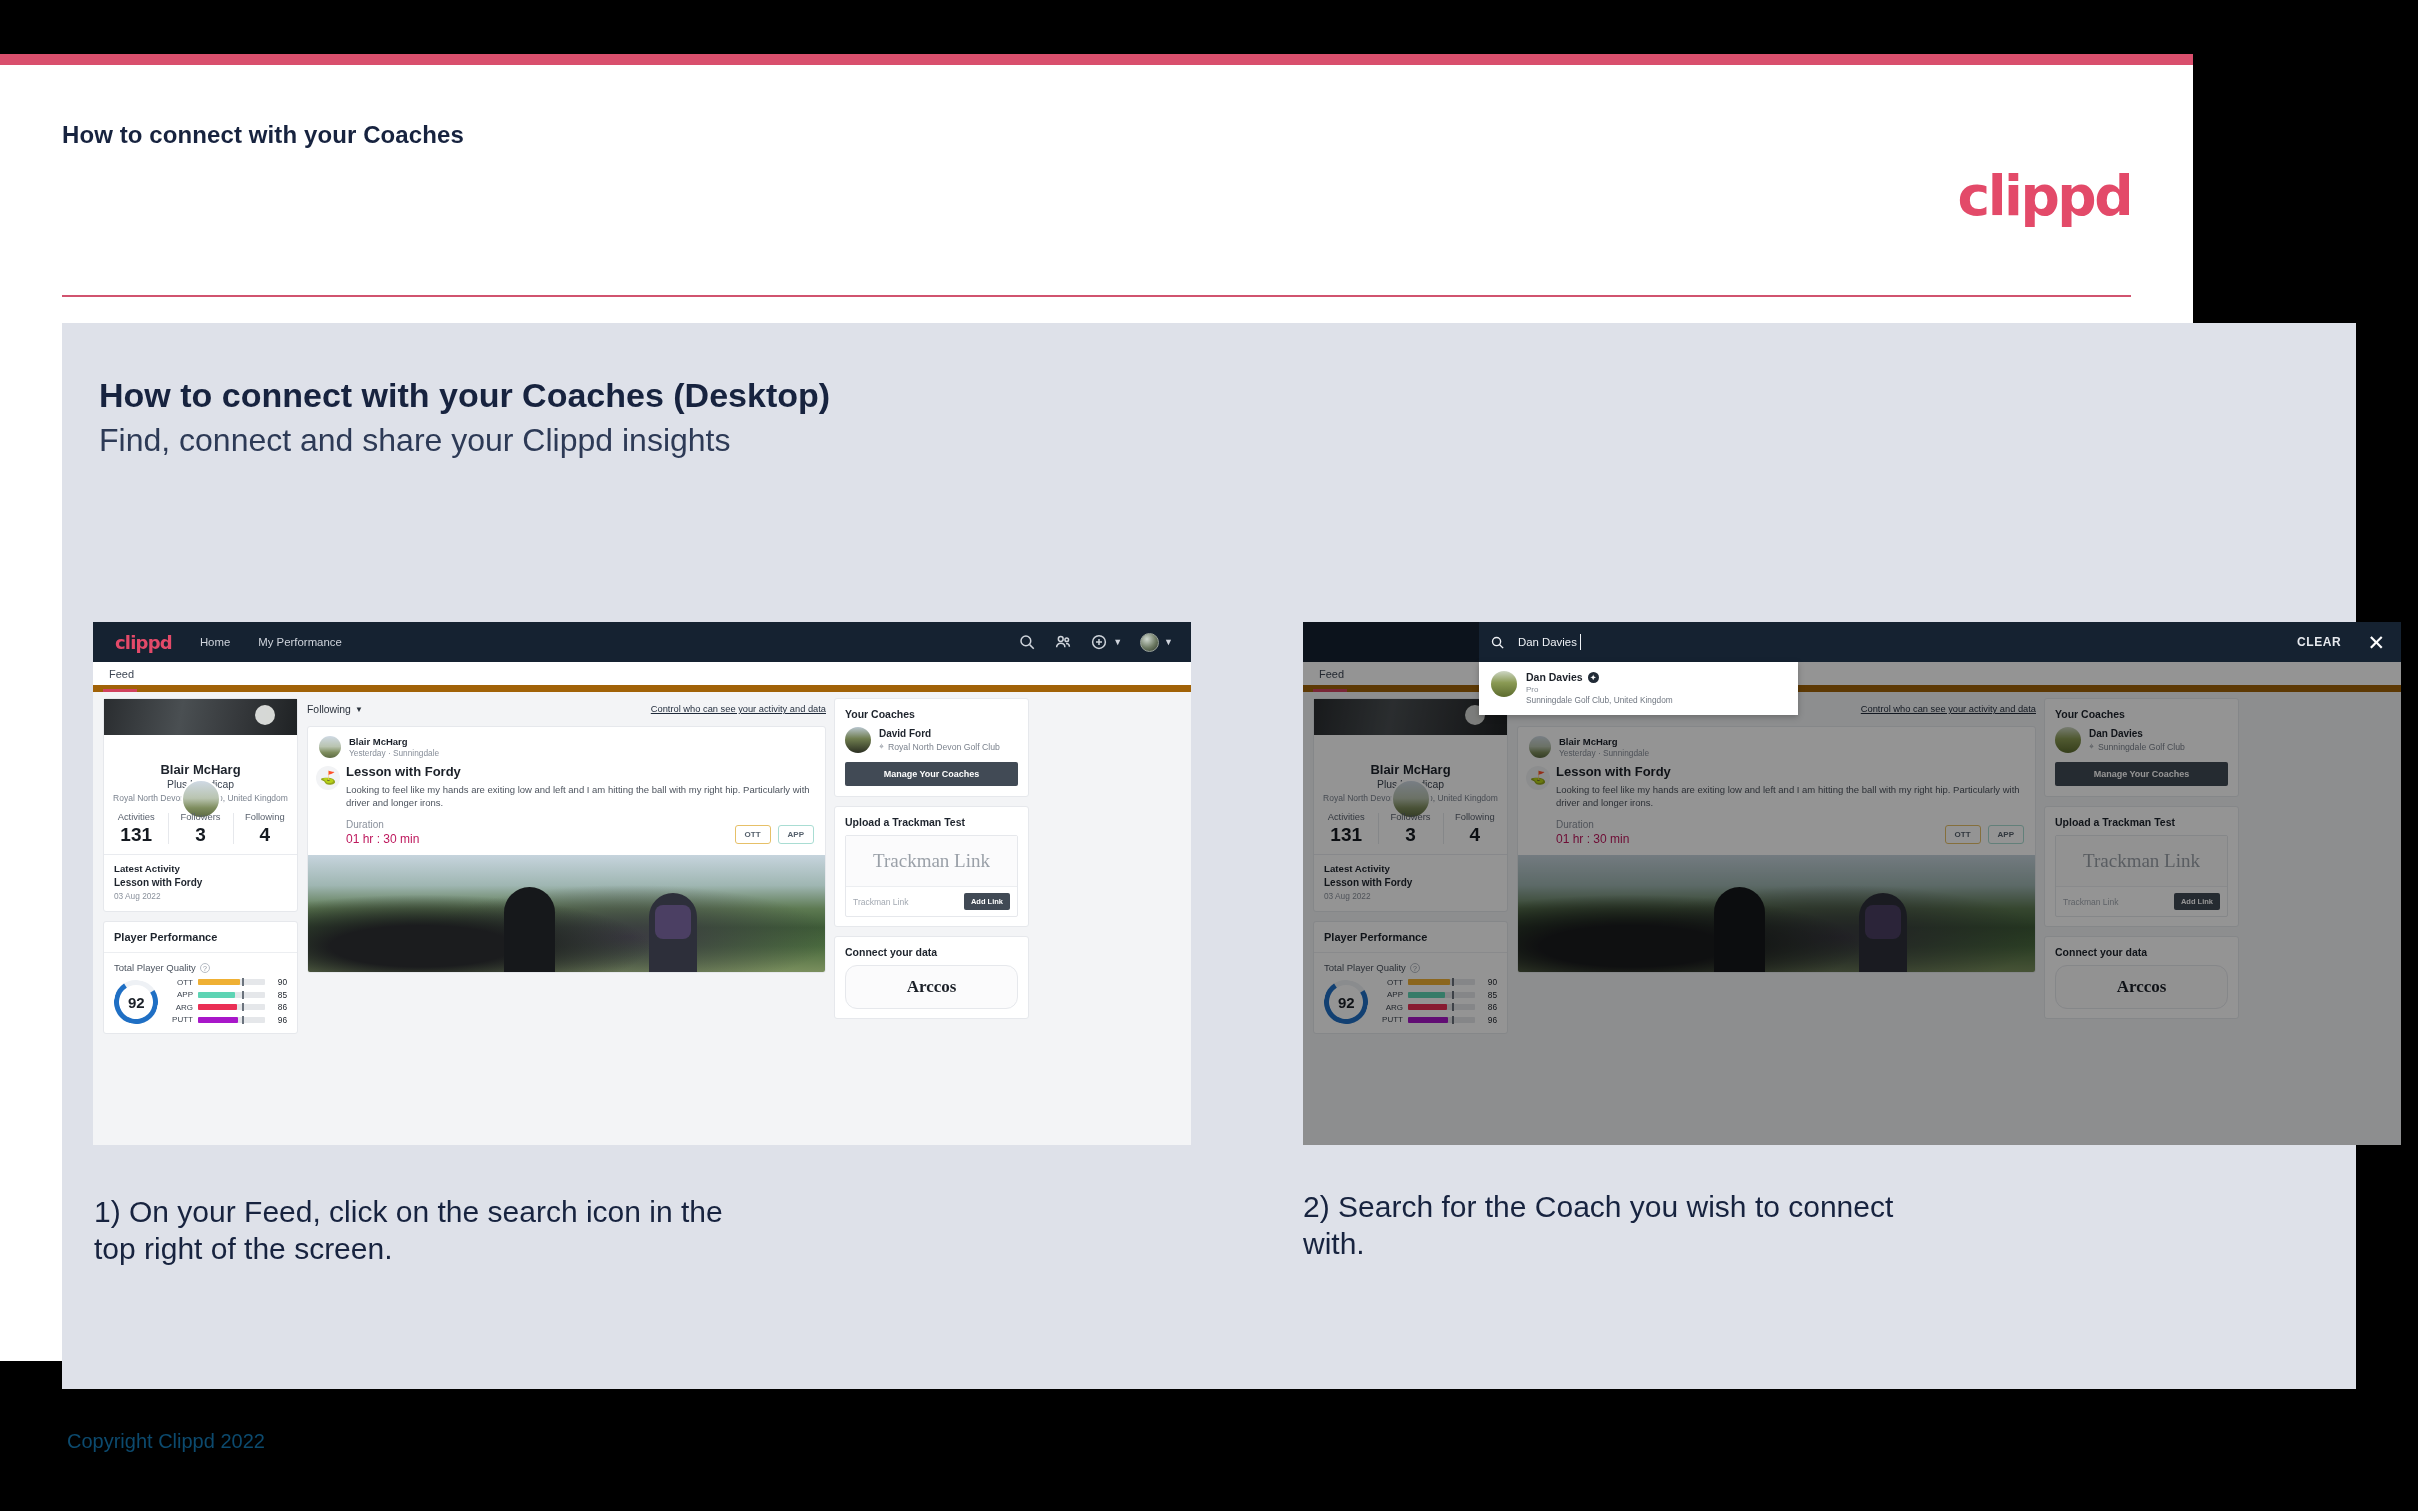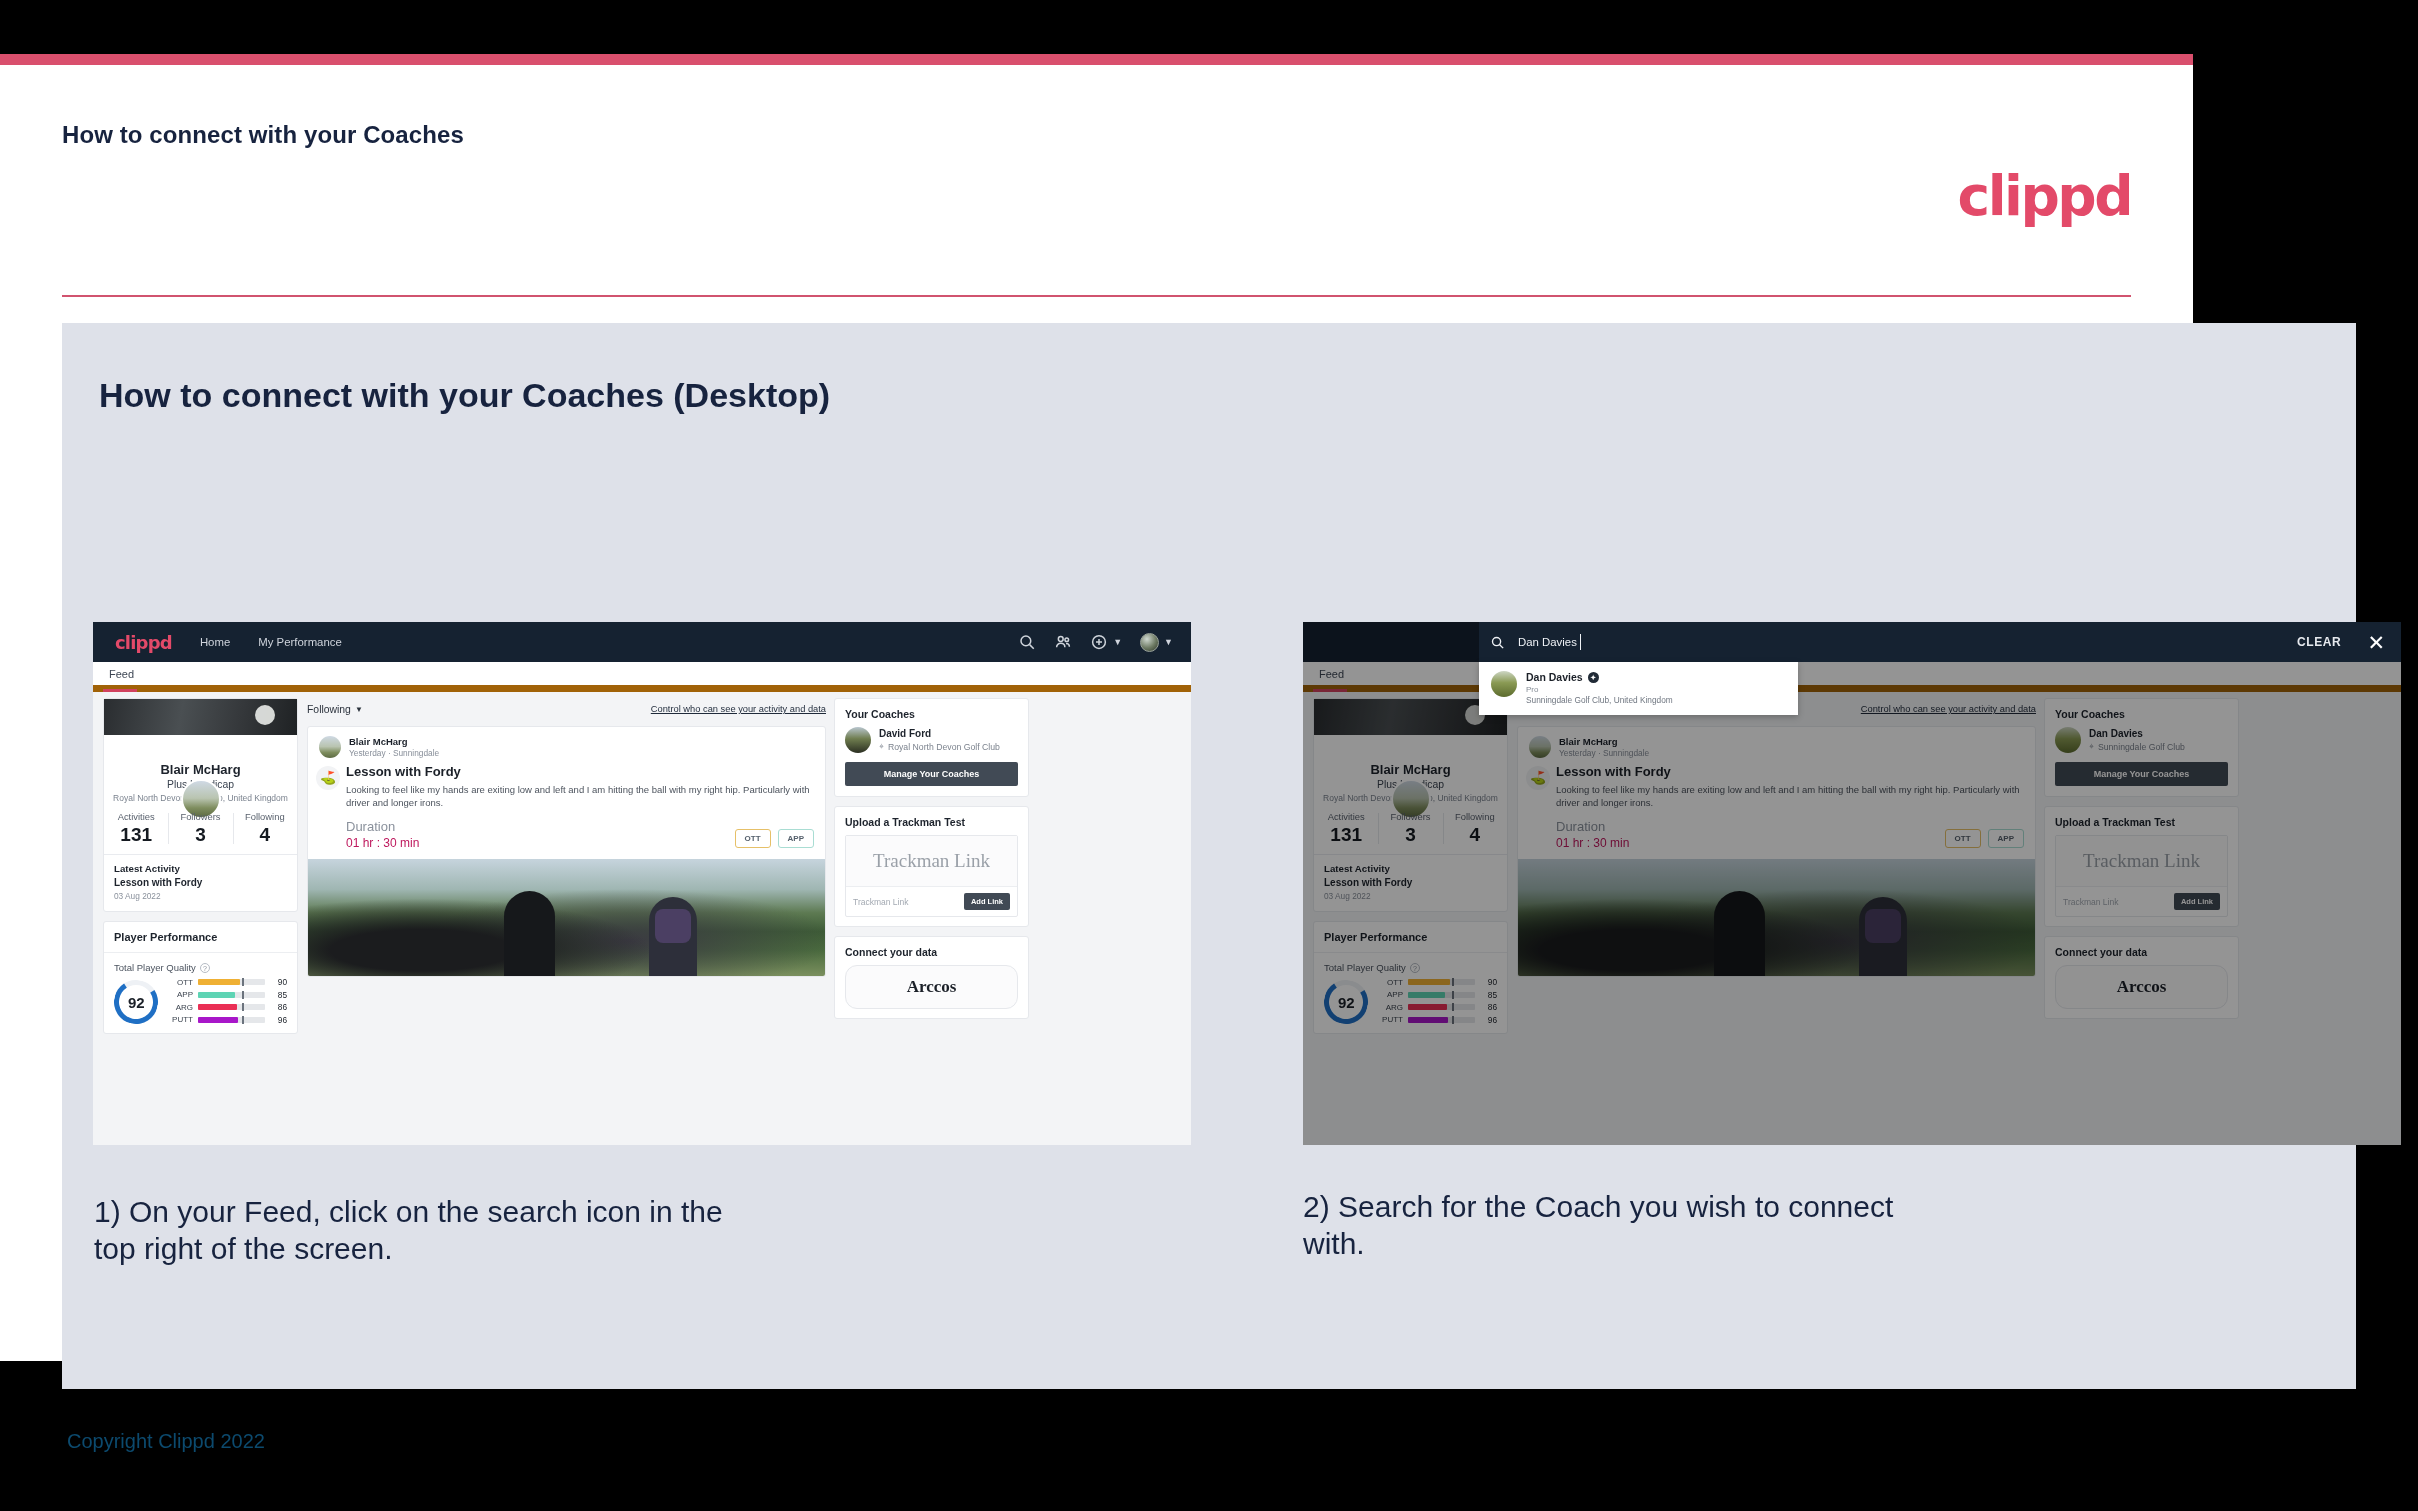--- a/index.html
+++ b/index.html
@@ -188,21 +188,21 @@
   }
   .post-nm { font-size: 9.5px; font-weight: 700; color: #1d232c; }
   .post-mt { font-size: 8.3px; color: #878e99; margin-top: 1px; }
   .post-body { padding: 2px 11px 0 38px; position: relative; }
   .post-icon {
     position: absolute; left: 8px; top: 4px; width: 24px; height: 24px; border-radius: 50%;
     background: #f2f3f5; color: #aeb4bd; font-size: 13px; text-align: center; line-height: 24px;
   }
   .post-ttl { font-size: 13px; font-weight: 700; color: #1b2028; }
   .post-txt { font-size: 9.5px; color: #4d545e; line-height: 1.42; margin-top: 4px; }
-  .dur-l { font-size: 13px; color: #8a919c; margin-top: 9px; }
+  .dur-l { font-size: 10px; color: #8a919c; margin-top: 9px; }
   .dur-v { font-size: 12px; color: #be185d; margin-top: 2px; }
   .chips { position: absolute; right: 11px; bottom: 2px; display: flex; gap: 7px; }
   .chip { font-size: 8px; font-weight: 700; padding: 4px 9px; border-radius: 3px; }
   .chip-ott { border: 1px solid #e6c068; color: #55606c; }
   .chip-app { border: 1px solid #a9ddd3; color: #55606c; }
   .post-photo {
     height: 117px; margin-top: 9px;
     background:
       radial-gradient(ellipse at 22% 78%, #1b1c1e 0%, #1b1c1e 16%, rgba(27,28,30,0) 40%),
       radial-gradient(ellipse at 62% 70%, #3b3a42 0%, rgba(59,58,66,0) 45%),
@@ -269,20 +269,21 @@
     <div class="top-accent"></div>
 
     <div class="hdr">
       <div class="hdr-title">How to connect with your Coaches</div>
       <div class="logo">clippd</div>
     </div>
     <div class="hdr-rule"></div>
 
     <div class="panel">
       <div class="panel-title">How to connect with your Coaches (Desktop)</div>
+      <div class="panel-sub">Find, connect and share your Clippd insights</div>
 
       <div class="shot shot-1">
         <div class="app">
 
           <div class="navbar">
             <div class="nav-logo">clippd</div>
             <div class="nav-link">Home</div>
             <div class="nav-link">My Performance</div>
             <div class="nav-right">
               <svg class="nav-ic" viewBox="0 0 24 24" fill="none" stroke="#dfe4ea" stroke-width="2">

